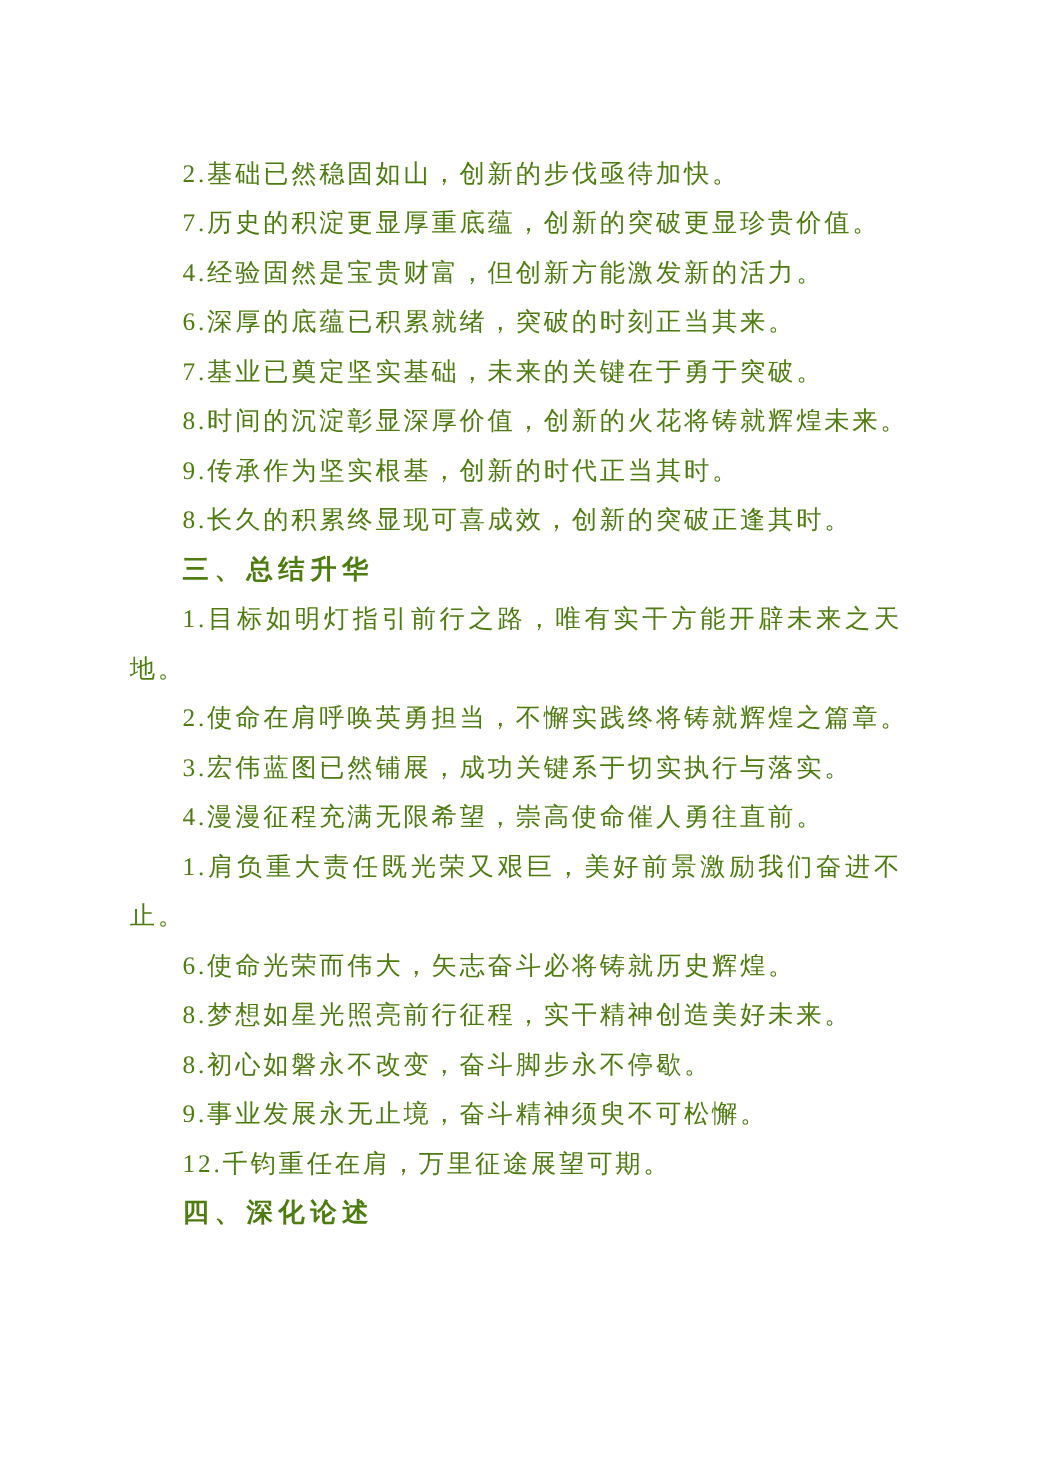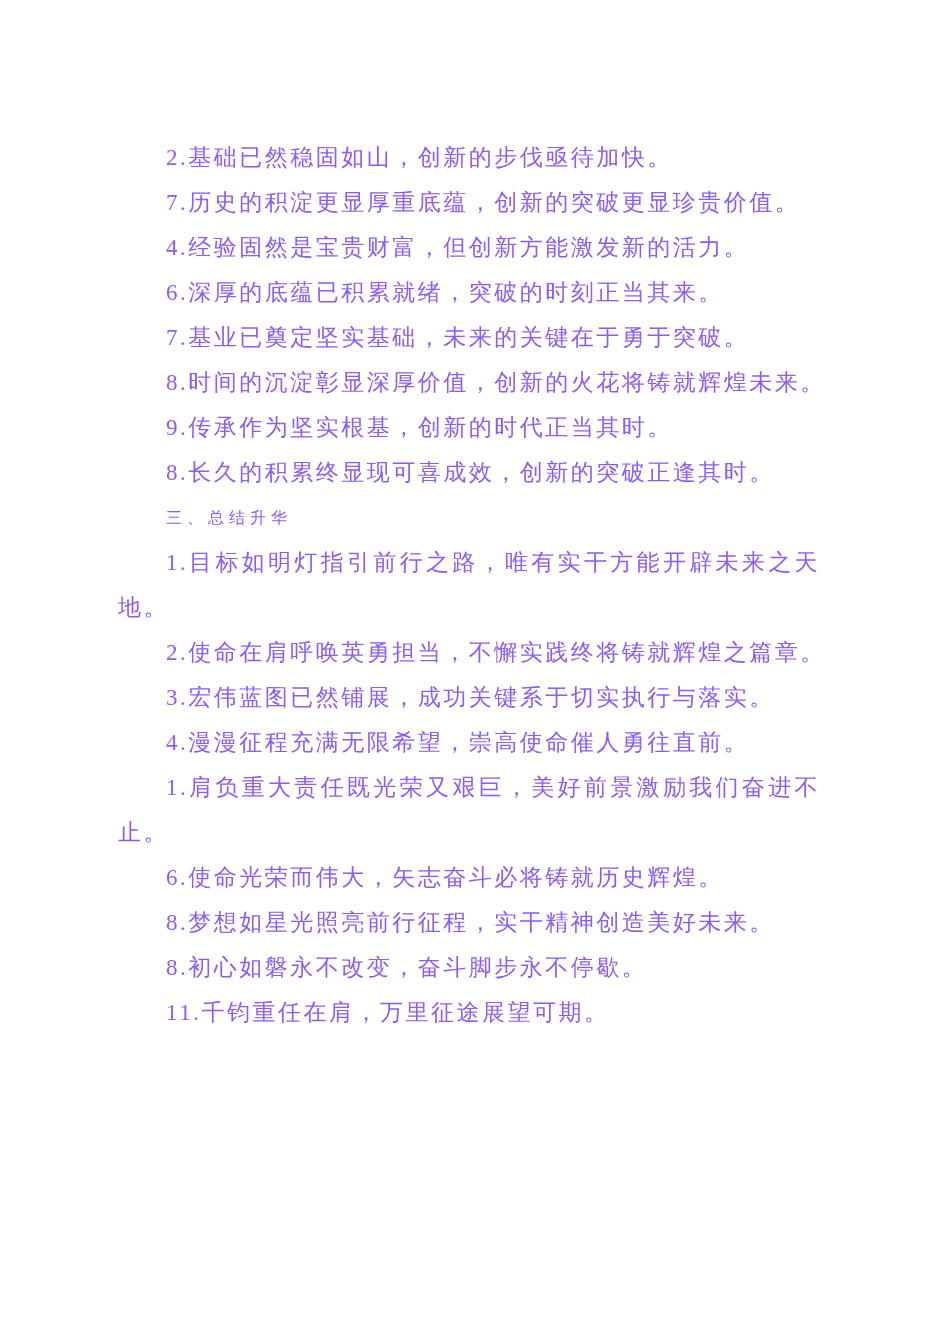--- a/index.html
+++ b/index.html
@@ -12,21 +12,21 @@
     font-family: "Liberation Serif", "DejaVu Serif", serif;
   }
   .doc {
     position: absolute;
     left: 118px;
     top: 135px;
     width: 702px;
     font-size: 23px;
     line-height: 45px;
     letter-spacing: 2.5px;
-    color: #8b5cf6;
+    color: #4d7c0f;
   }
   .para {
     margin: 0;
     text-indent: 48px;
     white-space: nowrap;
   }
   
   .para-first {
     margin: 0;
     text-indent: 48px;
@@ -35,22 +35,22 @@
   }
   .para-cont {
     margin: 0;
     text-indent: 0;
     white-space: nowrap;
   }
   .heading {
     margin: 0;
     text-indent: 48px;
     font-family: "Liberation Sans", "DejaVu Sans", sans-serif;
-    font-weight: 400;
-    font-size: 16px;
+    font-weight: 700;
+    font-size: 24px;
     letter-spacing: 5px;
     white-space: nowrap;
   }
 </style>
 </head>
 <body>
 
 <div class="doc" id="doc-root">
     <div class="para">2.基础已然稳固如山，创新的步伐亟待加快。</div>
     <div class="para">7.历史的积淀更显厚重底蕴，创新的突破更显珍贵价值。</div>
@@ -64,14 +64,16 @@
     <div class="para-first">1.目标如明灯指引前行之路，唯有实干方能开辟未来之天</div>
     <div class="para-cont">地。</div>
     <div class="para">2.使命在肩呼唤英勇担当，不懈实践终将铸就辉煌之篇章。</div>
     <div class="para">3.宏伟蓝图已然铺展，成功关键系于切实执行与落实。</div>
     <div class="para">4.漫漫征程充满无限希望，崇高使命催人勇往直前。</div>
     <div class="para-first">1.肩负重大责任既光荣又艰巨，美好前景激励我们奋进不</div>
     <div class="para-cont">止。</div>
     <div class="para">6.使命光荣而伟大，矢志奋斗必将铸就历史辉煌。</div>
     <div class="para">8.梦想如星光照亮前行征程，实干精神创造美好未来。</div>
     <div class="para">8.初心如磐永不改变，奋斗脚步永不停歇。</div>
-    <div class="para">11.千钧重任在肩，万里征途展望可期。</div>
+    <div class="para">9.事业发展永无止境，奋斗精神须臾不可松懈。</div>
+    <div class="para">12.千钧重任在肩，万里征途展望可期。</div>
+    <div class="heading">四、深化论述</div>
   </div>
 
 </body></html>

